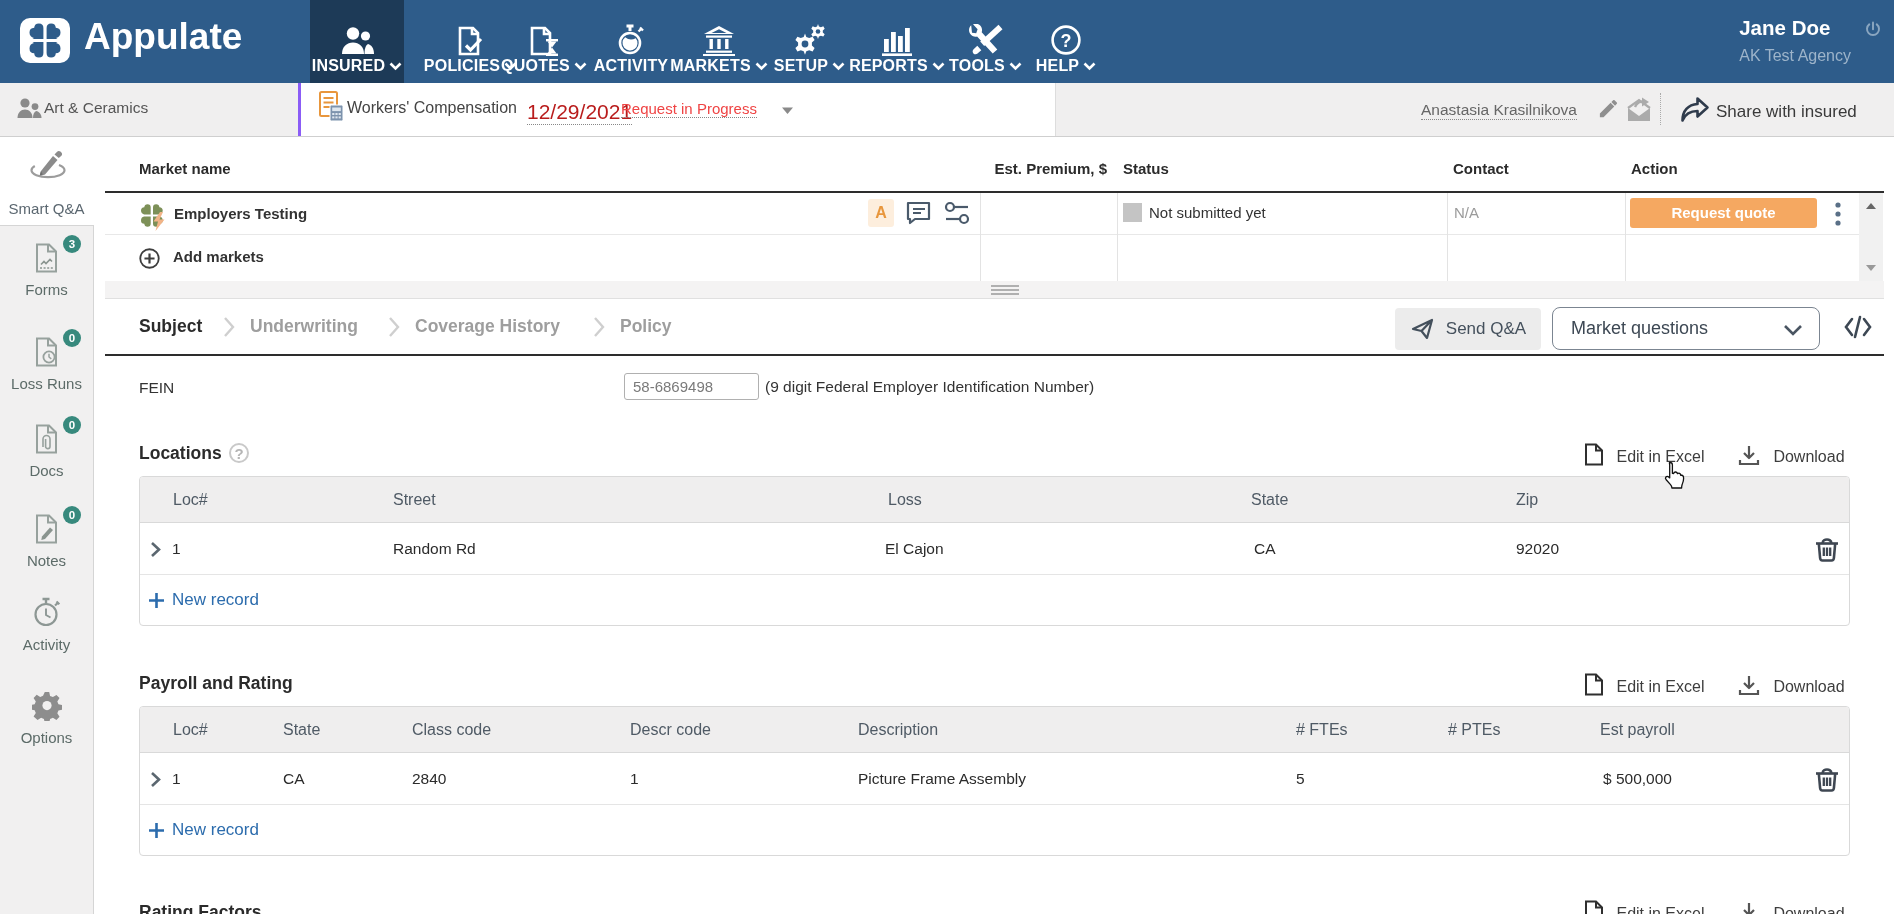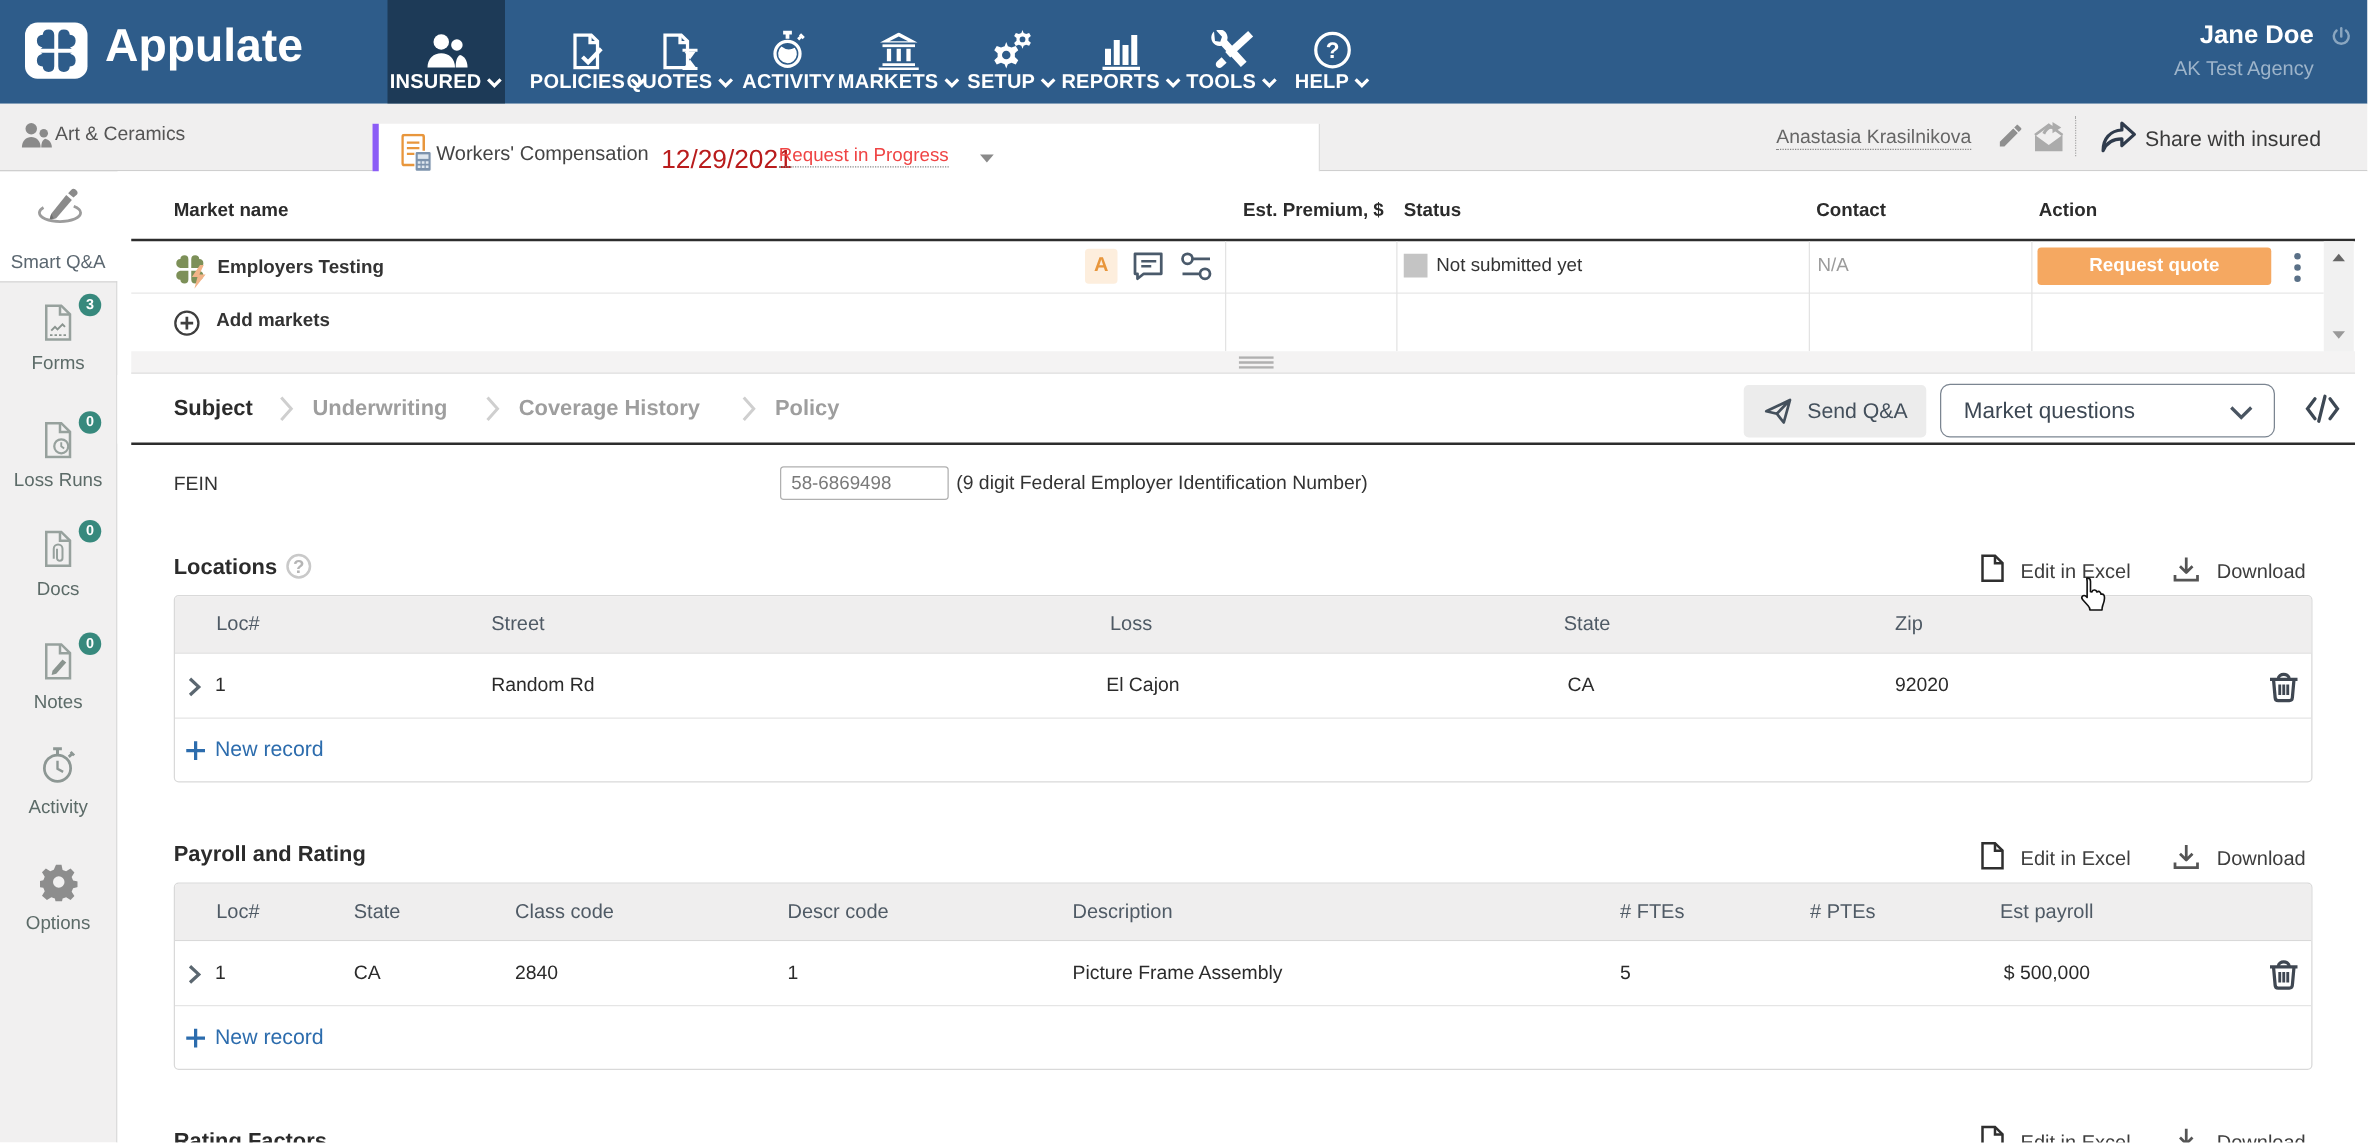--- a/index.html
+++ b/index.html
@@ -10,27 +10,27 @@
 
 #nav { position:absolute; left:0; top:0; width:1894px; height:83px; background:#2e5c8a; }
 #logoBox { position:absolute; left:20px; top:18px; width:50px; height:45px; background:#fff; border-radius:10px; }
 #brand { position:absolute; left:84px; top:16px; color:#fff; font-size:37px; font-weight:bold; letter-spacing:0px; }
 #navItems { position:absolute; left:310px; top:0; height:83px; display:flex; }
 .navItem { height:83px; display:flex; flex-direction:column; align-items:center; color:#fff; }
 .navItem.active { background:#1d3a57; }
 .nicon { height:56px; display:flex; align-items:flex-end; justify-content:center; }
 .navItem .nlabel { font-size:16px; font-weight:bold; margin-top:1px; display:flex; align-items:center; letter-spacing:.2px; }
 .caret { margin-left:4px; }
-#userBox { position:absolute; right:43px; top:16px; text-align:right; }
+#userBox { position:absolute; right:43px; top:16px; text-align:left; }
 #userName { color:#fff; font-size:20.5px; font-weight:bold; display:inline-block; }
 #agency { color:#9db4ca; font-size:16px; margin-top:7px; }
 
 
 #bar2 { position:absolute; left:0; top:83px; width:1894px; height:54px; background:#f0efef; border-bottom:1px solid #cfcfcf; }
-#bar2white { position:absolute; left:298px; top:16px; width:758px; height:53px; background:#fff; border-left:5px solid #8b5cf6; border-right:1px solid #ddd; }
+#bar2white { position:absolute; left:298px; top:0; width:758px; height:53px; background:#fff; border-left:3px solid #8b5cf6; border-right:1px solid #ddd; }
 .dottedU { border-bottom:1px dotted #888; }
 
 
 #sidebar { position:absolute; left:0; top:225px; width:94px; height:689px; background:#f1f0f0; border-right:1px solid #d5d5d5; border-top:1px solid #d5d5d5; }
 .sbItem { position:absolute; width:93px; text-align:center; color:#5c6b68; font-size:15px; }
 .badge { position:absolute; left:63px; width:18px; height:18px; border-radius:50%; background:#37897d; color:#fff; font-size:11.5px; font-weight:bold; line-height:18px; text-align:center; }
 
 
 #main { position:absolute; left:94px; top:137px; width:1800px; height:777px; background:#fff; }
 

